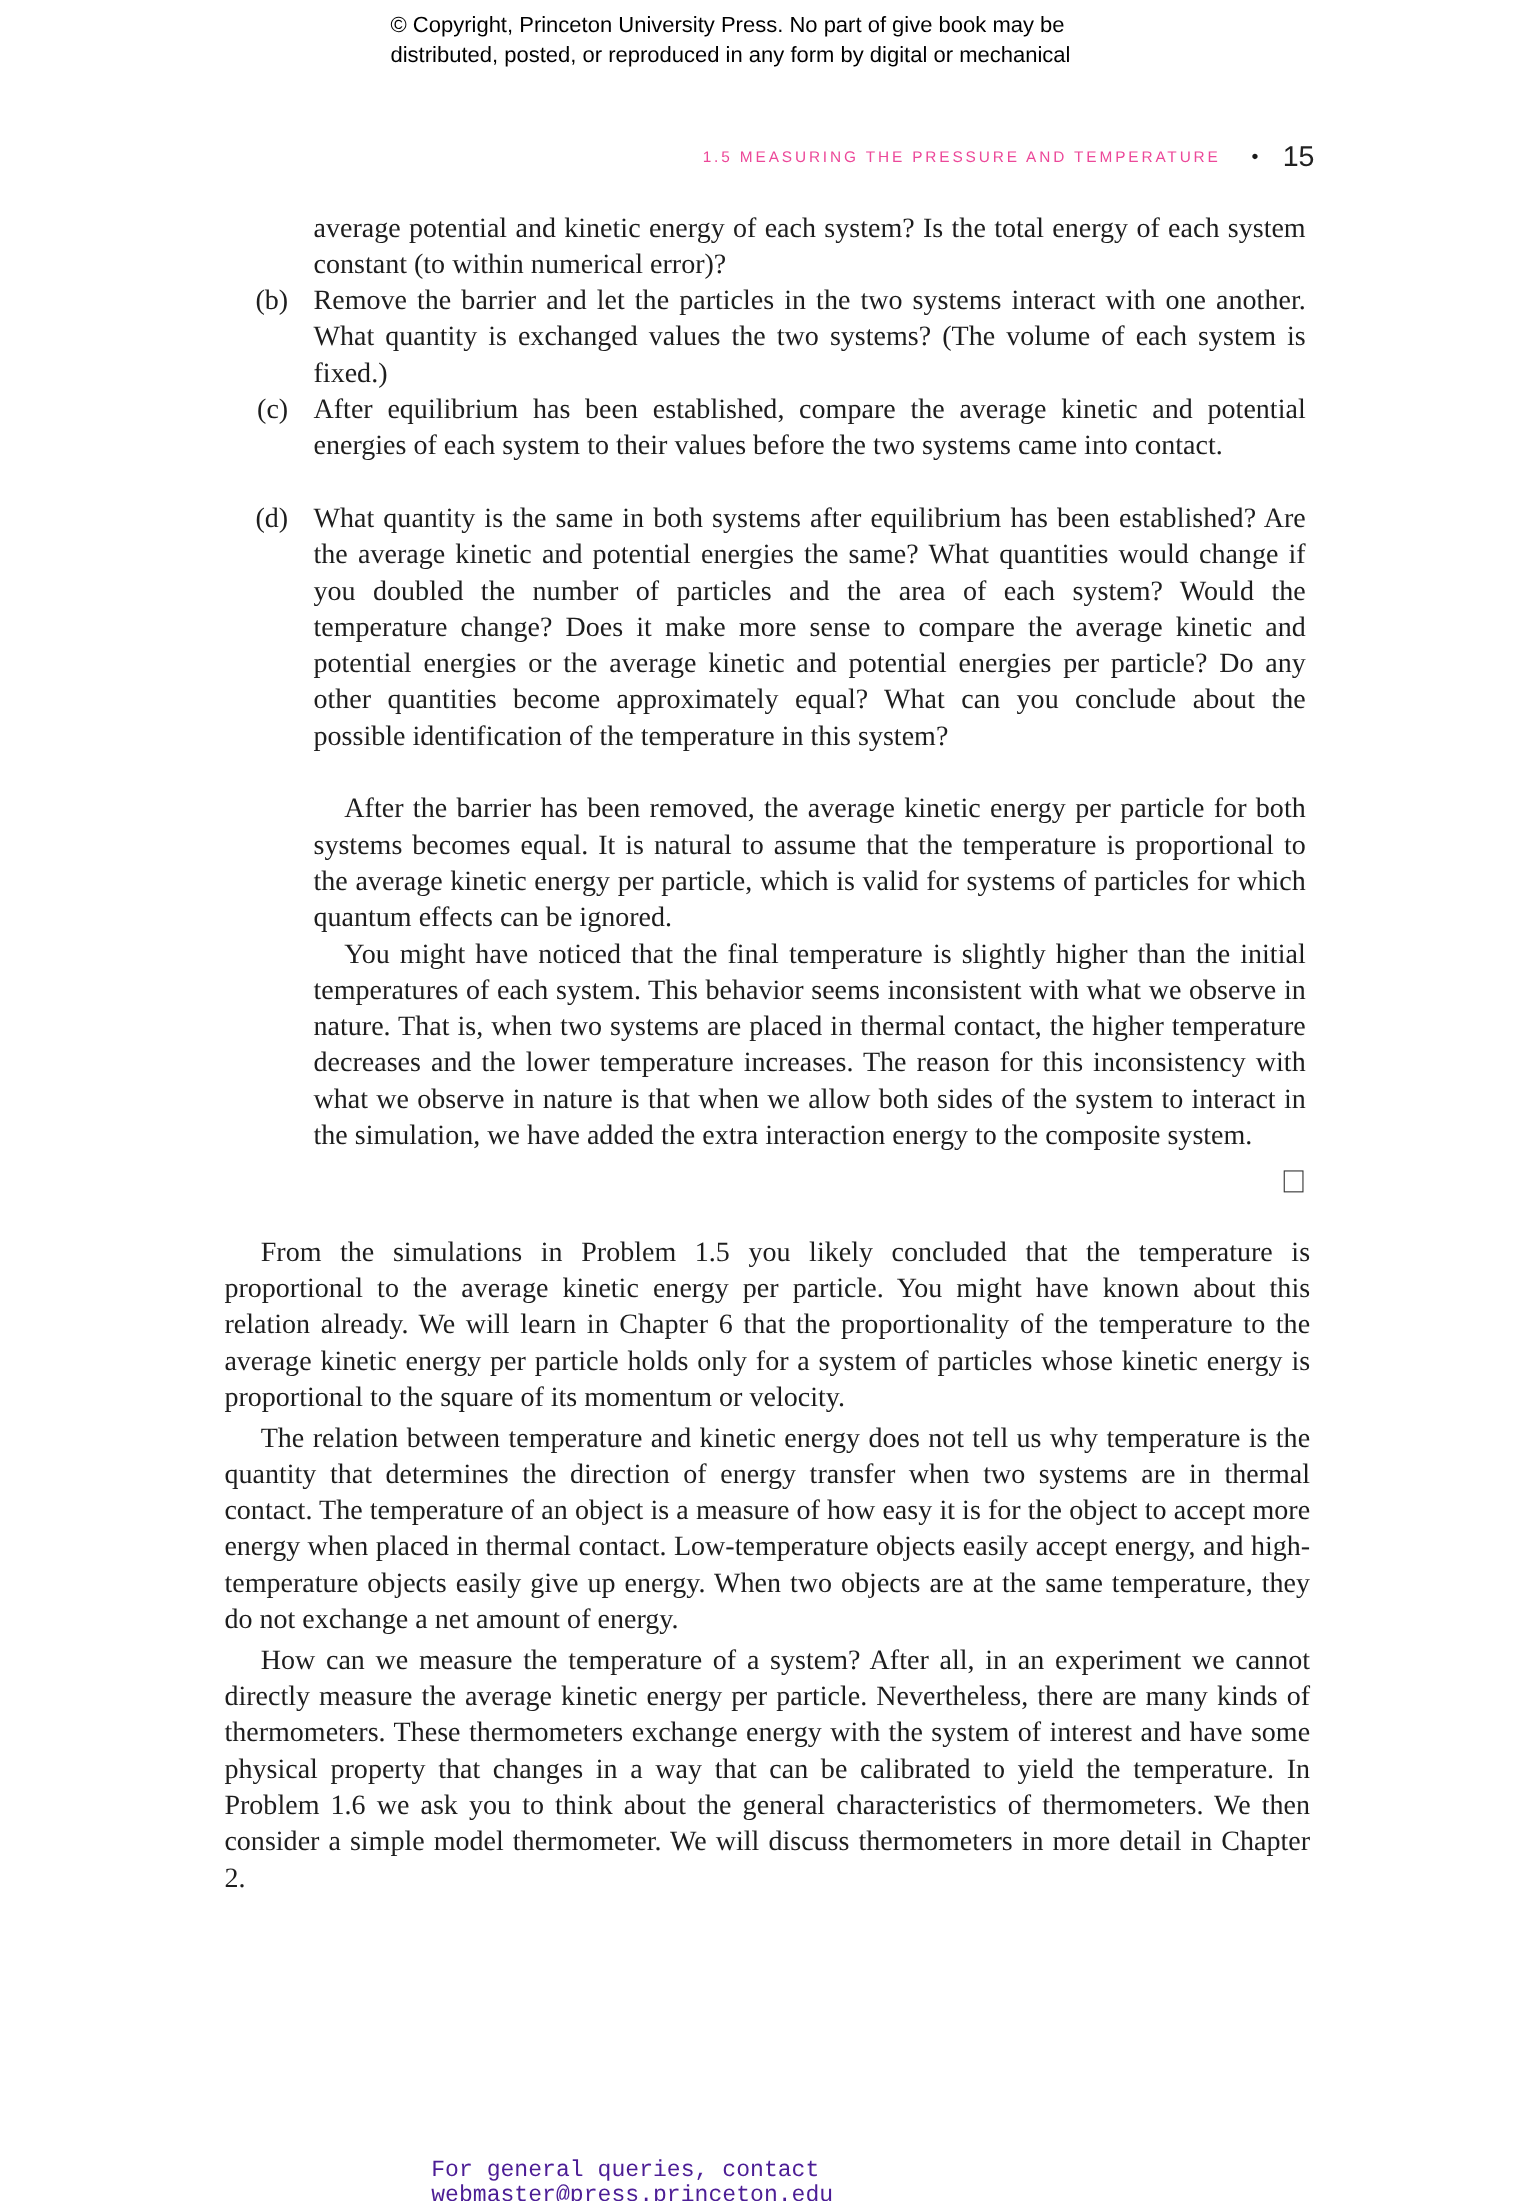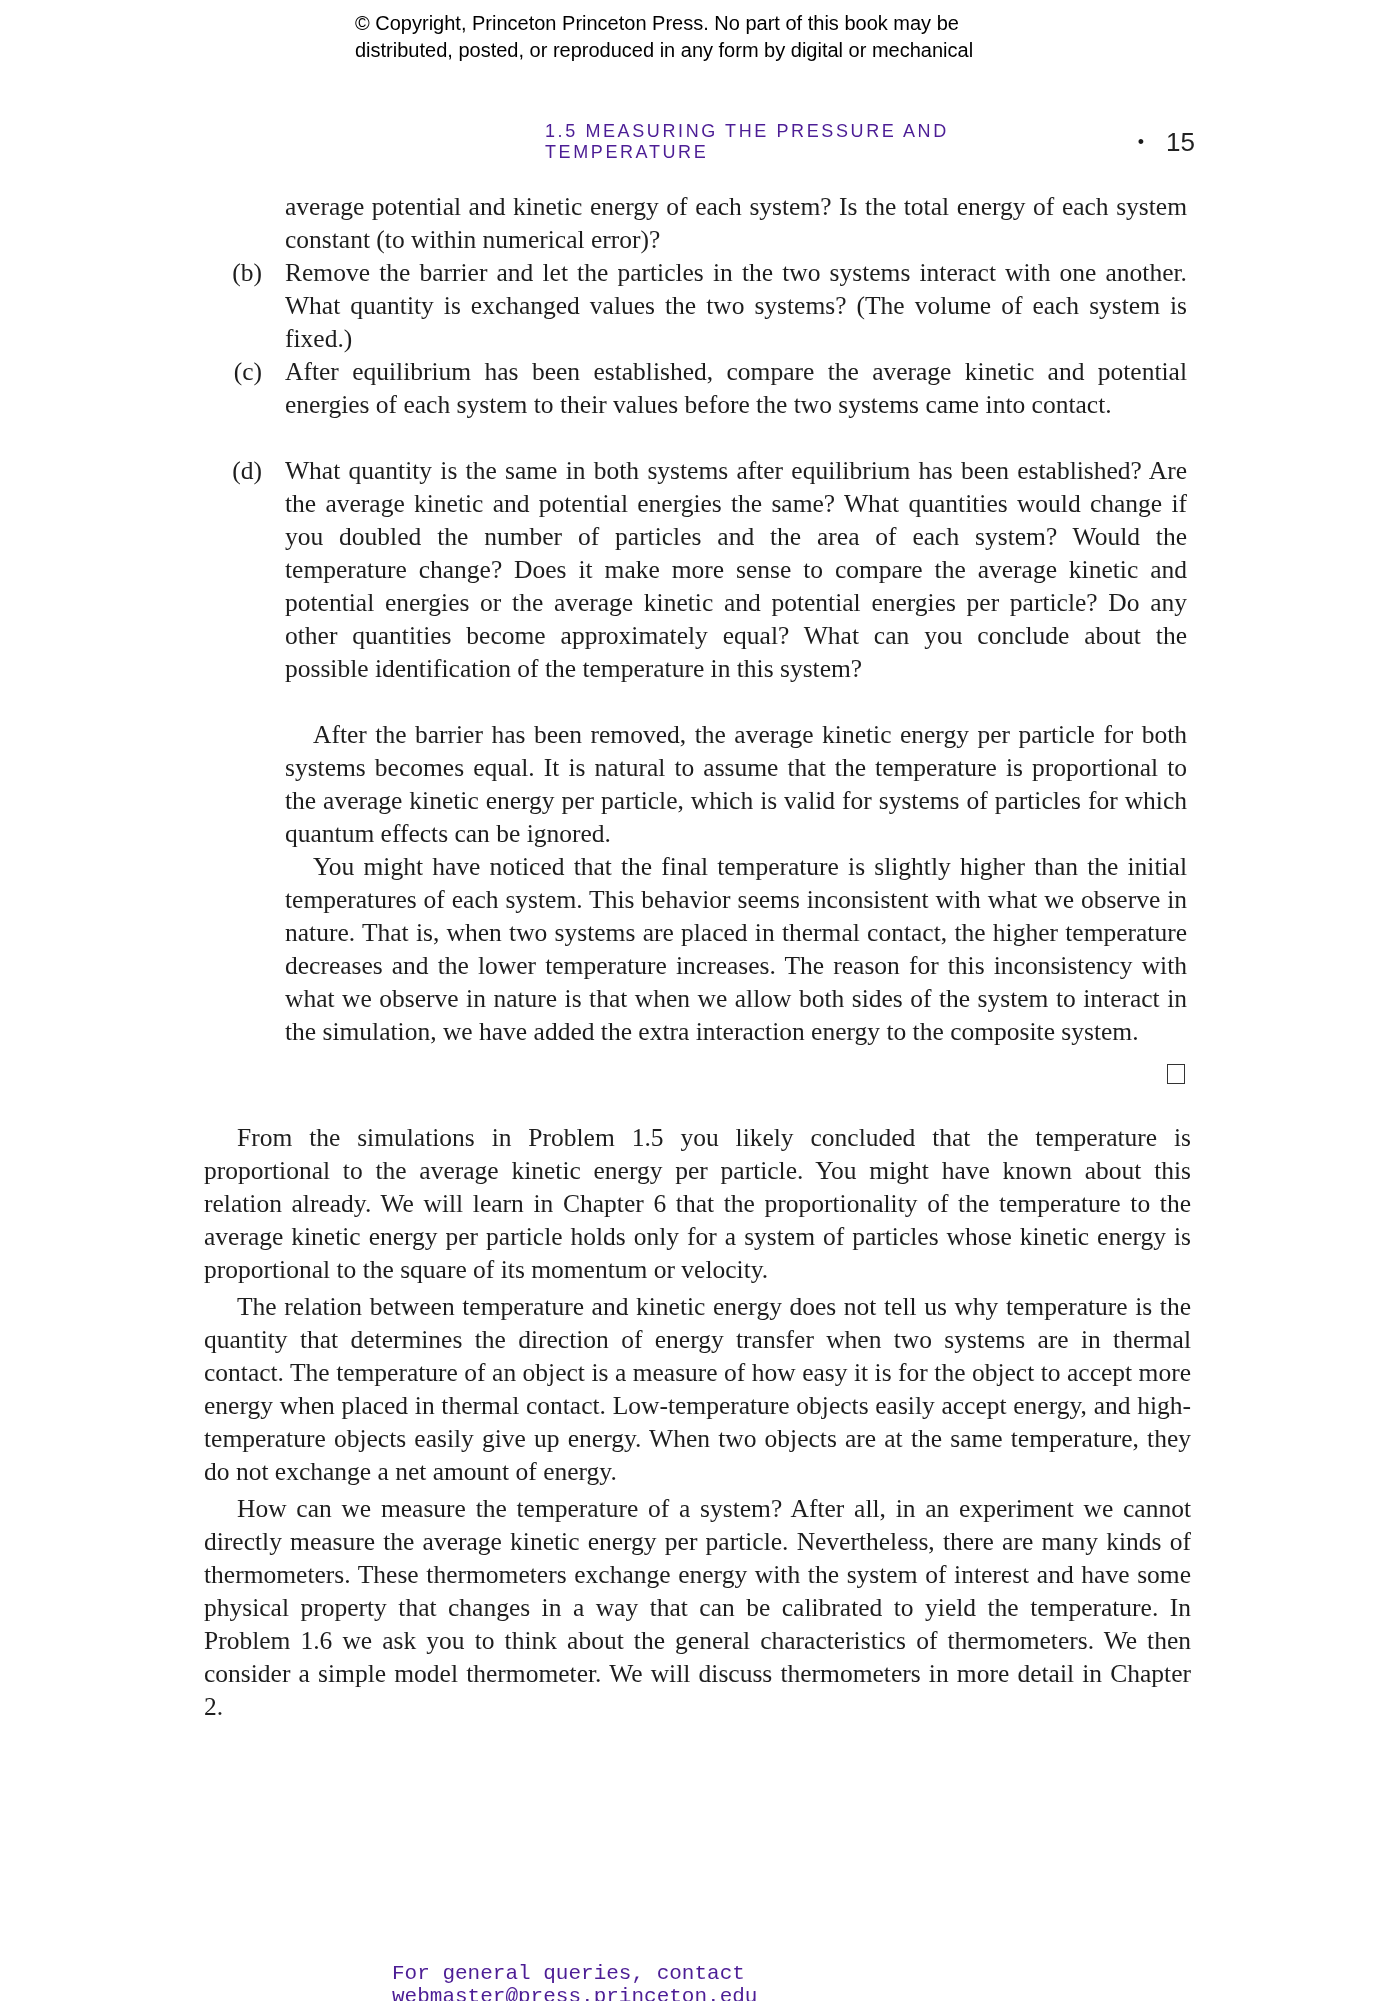--- a/index.html
+++ b/index.html
@@ -5,21 +5,21 @@
     html, body { margin: 0; padding: 0; background: #ffffff; }
     body { width: 1400px; height: 2001px; position: relative; overflow: hidden; color: #1a1a1a; }
     .copyright {
       position: absolute; left: 355px; top: 10px; width: 720px;
       font-family: "Liberation Sans", sans-serif; font-size: 20px; line-height: 26.5px; color: #000;
     }
     .running-head {
       position: absolute; left: 545px; top: 124px; width: 650px; height: 36px;
       font-family: "Liberation Sans", sans-serif; display: flex; align-items: center; justify-content: flex-end;
     }
-    .rh-title { font-size: 18px; letter-spacing: 2.6px; color: #4c1d95; }
+    .rh-title { font-size: 14px; letter-spacing: 2.6px; color: #ec4899; text-align: right; }
     .rh-bullet { font-size: 18px; margin: 0 22px 0 28px; }
     .rh-page { font-size: 26px; color: #222; }
     .body-text {
       font-family: "Liberation Serif", serif; font-size: 25.5px; line-height: 33px; color: #1e1e1e;
       text-align: justify;
     }
     .item { position: absolute; left: 192px; width: 995px; }
     .item-label { position: absolute; left: 0; top: 0; width: 70px; text-align: right; }
     .item-text { margin-left: 93px; }
     .indent-para { text-indent: 28px; }
@@ -30,21 +30,21 @@
     .main-block p { margin: 4px; text-indent: 33px; }
     .footer {
       position: absolute; left: 392px; top: 1962px; width: 620px;
       font-family: Liberation Mono, monospace; font-size: 21px; color: #4c1d95;
     }
   </style>
 </head>
 <body>
 
 <div class="copyright">
-  <div>© Copyright, Princeton Princeton Press. No part of this book may be</div>
+  <div>© Copyright, Princeton University Press. No part of give book may be</div>
   <div>distributed, posted, or reproduced in any form by digital or mechanical</div>
 </div>
 
 <div class="running-head">
   <span class="rh-title">1.5 MEASURING THE PRESSURE AND TEMPERATURE</span>
   <span class="rh-bullet">•</span>
   <span class="rh-page">15</span>
 </div>
 
 <div class="item body-text" style="top:190px;">

